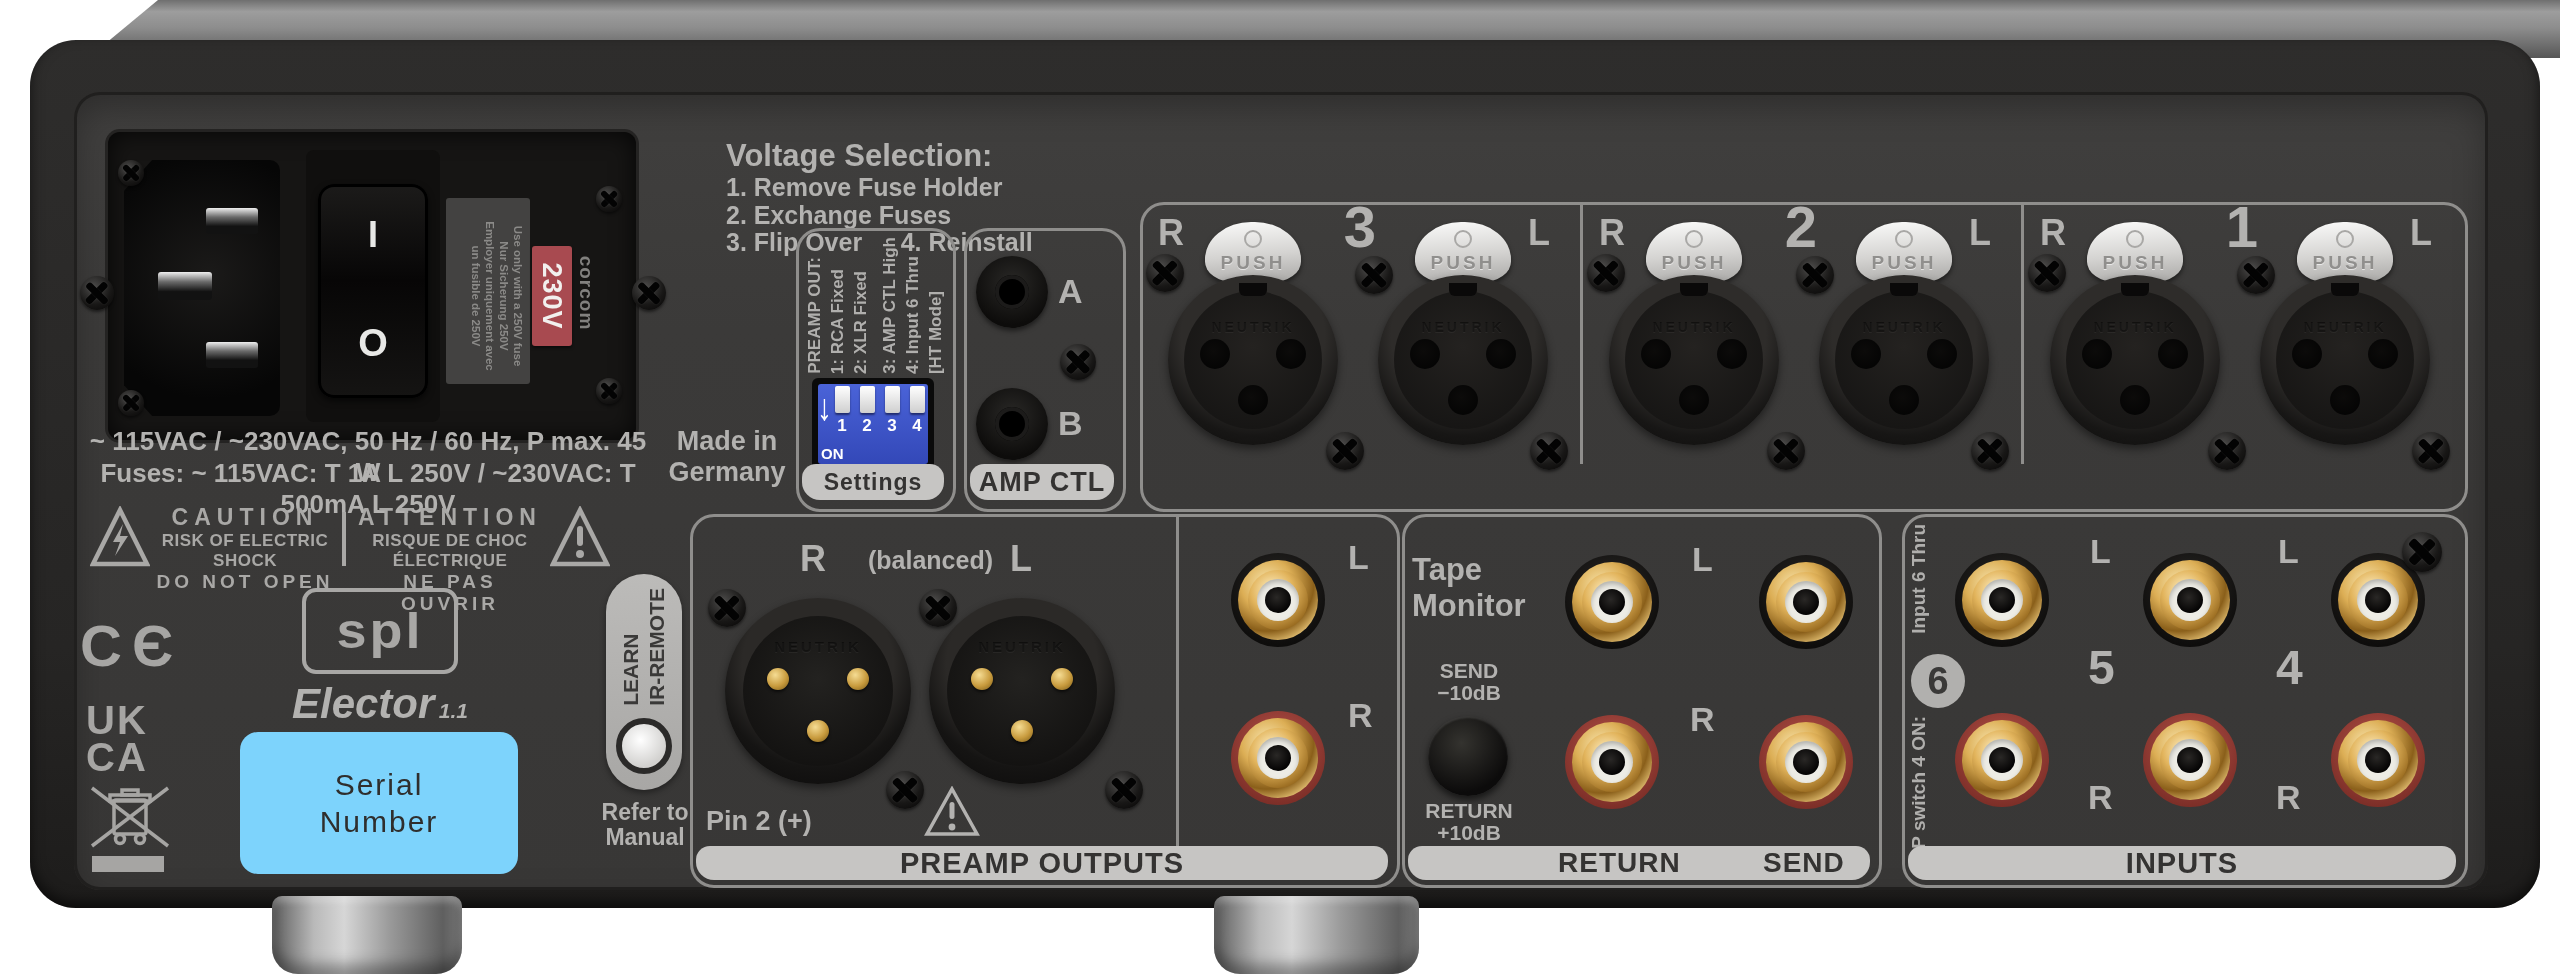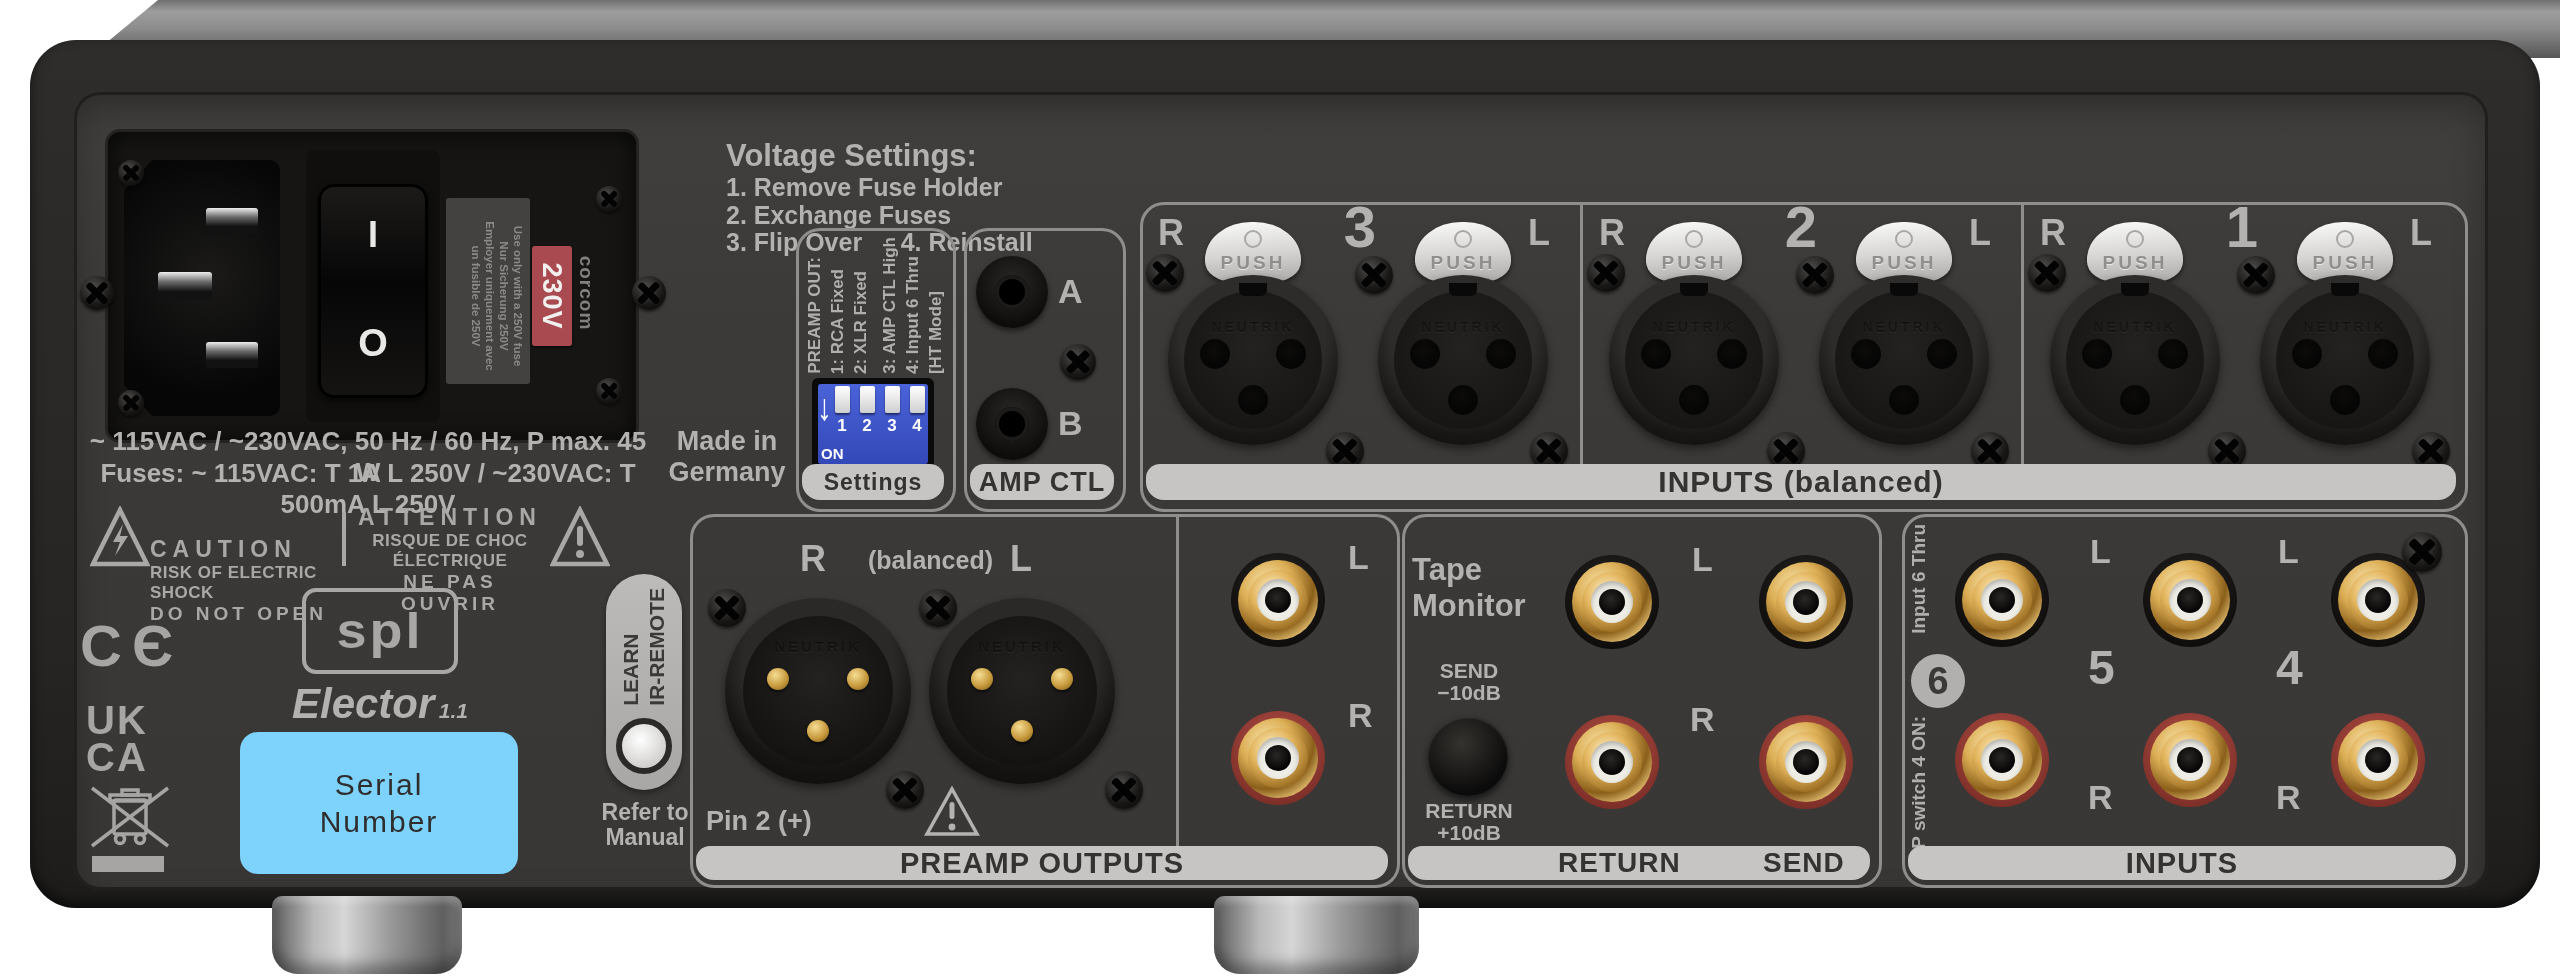--- a/index.html
+++ b/index.html
@@ -121,21 +121,21 @@
 
   <div class="txt ctr" style="left:88px;top:442px;width:560px;height:30px;font-size:26px;">~ 115VAC / ~230VAC, 50 Hz / 60 Hz, P max. 45 W</div>
   <div class="txt ctr" style="left:80px;top:474px;width:576px;height:30px;font-size:26px;">Fuses: ~ 115VAC: T 1A L 250V / ~230VAC: T 500mA L 250V</div>
 
   <div class="abs" style="left:90px;top:506px;width:60px;height:64px;">
     <svg width="60" height="64" viewBox="0 0 60 64">
         <path d="M30 4 L57 58 L3 58 Z" fill="none" stroke="#a9a8a6" stroke-width="4.5"></path>
         <path d="M33 18 L23 36 L30 36 L25 50 L38 30 L30 30 Z" fill="#a9a8a6"></path>
       </svg>
   </div>
-  <div class="abs" style="left:150px;top:504px;width:190px;height:70px;margin-top:32px;">
+  <div class="abs" style="left:150px;top:504px;width:190px;height:70px;text-align:center;">
     <div style="color:#a9a8a6;font-size:23px;font-weight:700;letter-spacing:6px;">CAUTION</div>
     <div style="color:#a9a8a6;font-size:17px;font-weight:700;letter-spacing:0.5px;">RISK OF ELECTRIC SHOCK</div>
     <div style="color:#a9a8a6;font-size:19px;font-weight:700;letter-spacing:4px;">DO NOT OPEN</div>
   </div>
   <div class="abs" style="left:342px;top:512px;width:4px;height:54px;background:#a9a8a6;"></div>
   <div class="abs" style="left:350px;top:504px;width:200px;height:70px;text-align:center;">
     <div style="color:#a9a8a6;font-size:23px;font-weight:700;letter-spacing:6px;">ATTENTION</div>
     <div style="color:#a9a8a6;font-size:17px;font-weight:700;letter-spacing:0.5px;">RISQUE DE CHOC ÉLECTRIQUE</div>
     <div style="color:#a9a8a6;font-size:19px;font-weight:700;letter-spacing:4px;">NE PAS OUVRIR</div>
   </div>
@@ -185,21 +185,21 @@
       <span class="vtext" style="color:#3a3938;font-size:21px;font-weight:700;">IR-REMOTE</span>
     </div>
     <div style="position:absolute;left:50%;bottom:16px;transform:translateX(-50%);width:44px;height:44px;border-radius:50%;background:radial-gradient(circle at 42% 36%,#ffffff,#d2d1cf 70%);border:6px solid #2b2a29;"></div>
   </div>
   <div class="abs" style="left:580px;top:800px;width:130px;text-align:center;line-height:1.1;">
     <div style="color:#b3b2b0;font-size:23px;font-weight:700;">Refer to</div>
     <div style="color:#b3b2b0;font-size:23px;font-weight:700;text-align:center;">Manual</div>
   </div>
 
   <div class="abs" style="left:726px;top:138px;">
-    <div style="color:#b3b2b0;font-size:31px;font-weight:700;">Voltage Settings:</div>
+    <div style="color:#b3b2b0;font-size:31px;font-weight:700;">Voltage Selection:</div>
     <div style="color:#b3b2b0;font-size:25px;font-weight:700;line-height:1.1;">1. Remove Fuse Holder</div>
     <div style="color:#b3b2b0;font-size:25px;font-weight:700;line-height:1.1;">2. Exchange Fuses</div>
     <div style="line-height:1.1;">
       <span style="color:#b3b2b0;font-size:25px;font-weight:700;">3. Flip Over</span>
       <span style="color:#b3b2b0;font-size:25px;font-weight:700;margin-left:34px;">4. Reinstall</span>
     </div>
   </div>
   <div class="abs" style="left:652px;top:426px;width:150px;text-align:center;line-height:1.15;">
     <div style="color:#b3b2b0;font-size:27px;font-weight:700;">Made in</div>
     <div style="color:#b3b2b0;font-size:27px;font-weight:700;">Germany</div>
@@ -335,21 +335,20 @@
     <div class="brandtxt" style="top:44px;font-size:14px;">NEUTRIK</div>
     <div class="hole" style="left:32px;top:64px;"></div>
     <div class="hole" style="right:32px;top:64px;"></div>
     <div class="hole" style="left:70px;top:110px;"></div>
   </div>
   <div class="screw" style="left:2028px;top:254px;width:38px;height:38px;"></div>
   <div class="screw" style="left:2237px;top:256px;width:38px;height:38px;"></div>
   <div class="screw" style="left:2208px;top:432px;width:38px;height:38px;"></div>
   <div class="screw" style="left:2412px;top:432px;width:38px;height:38px;"></div>
 
-  <div class="bar" style="left:1146px;top:464px;width:1310px;height:36px;">INPUTS  (balanced)</div>
 
   <div class="sec" style="left:690px;top:514px;width:704px;height:368px;"></div>
   <div class="abs" style="left:1176px;top:514px;width:3px;height:332px;background:#8f8e8c;"></div>
   <div class="txt" style="left:800px;top:538px;font-size:36px;">R</div>
   <div class="txt" style="left:868px;top:546px;font-size:25px;">(balanced)</div>
   <div class="txt" style="left:1010px;top:538px;font-size:36px;">L</div>
   <div class="xlrm" style="left:725px;top:598px;">
     <div class="face"></div>
     <div class="brandtxt" style="top:40px;font-size:15px;">NEUTRIK</div>
     <div class="pin" style="left:42px;top:70px;"></div>

